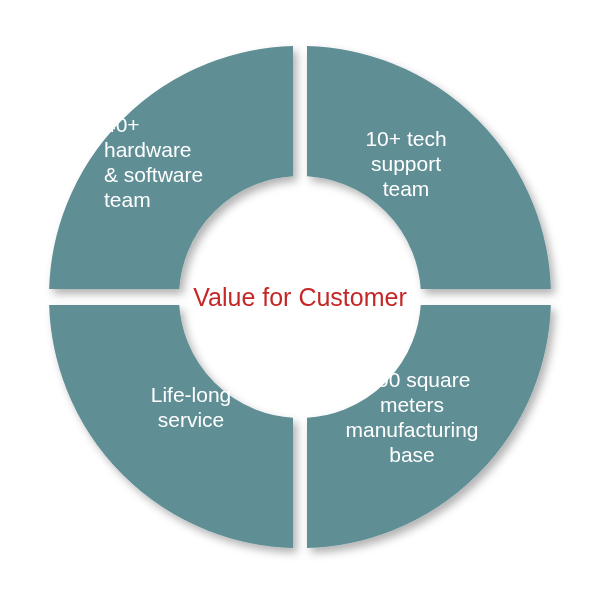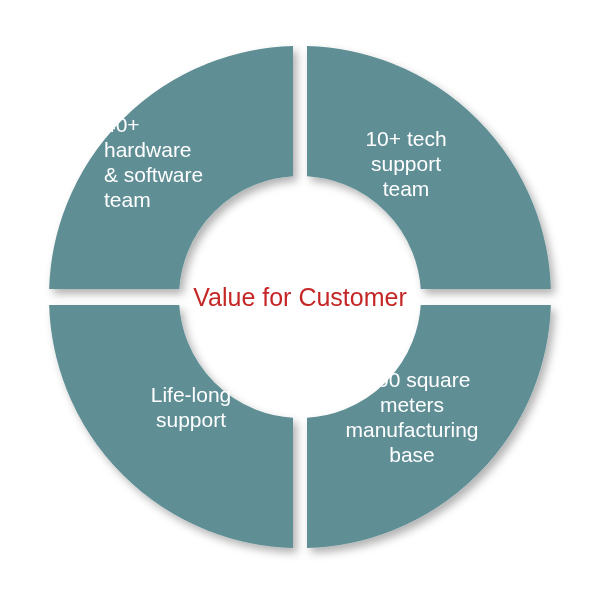--- a/index.html
+++ b/index.html
@@ -149,21 +149,21 @@
   <div class="seg-label" id="label-tl">40+
 hardware
 &amp; software
 team</div>
 
   <div class="seg-label" id="label-tr">10+ tech
 support
 team</div>
 
   <div class="seg-label" id="label-bl">Life-long
-support</div>
+service</div>
 
   <div class="seg-label" id="label-br">4000 square
 meters
 manufacturing
 base</div>
 
   <div id="center-label">Value for Customer</div>
 
 </div>
 

